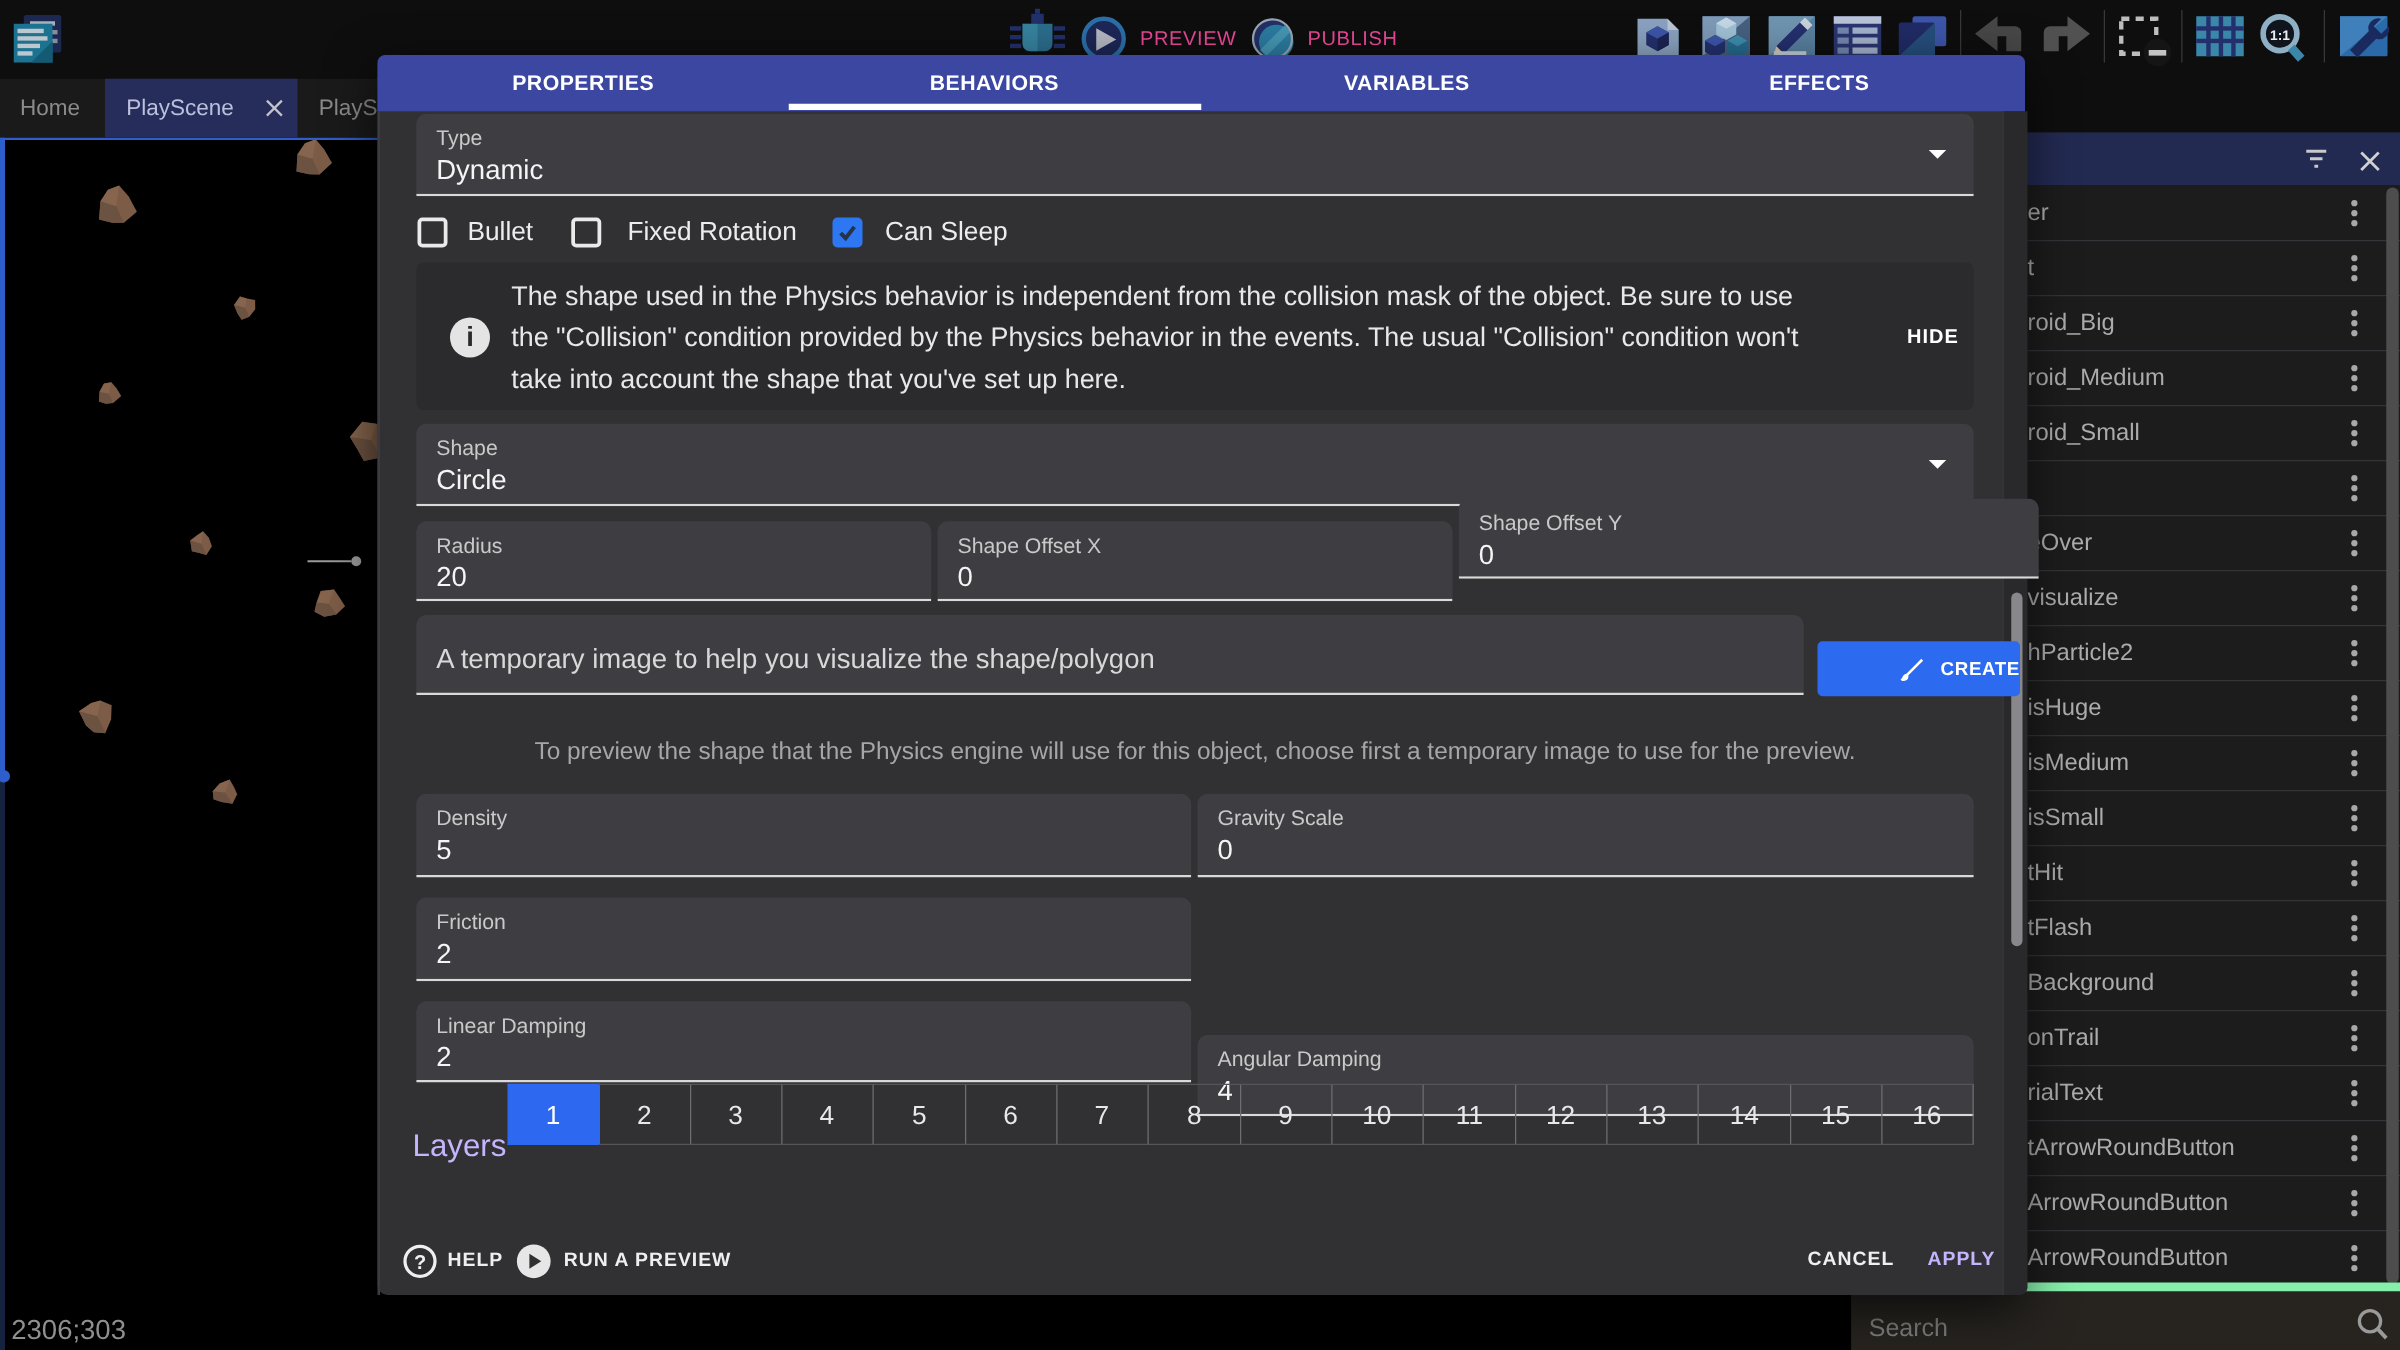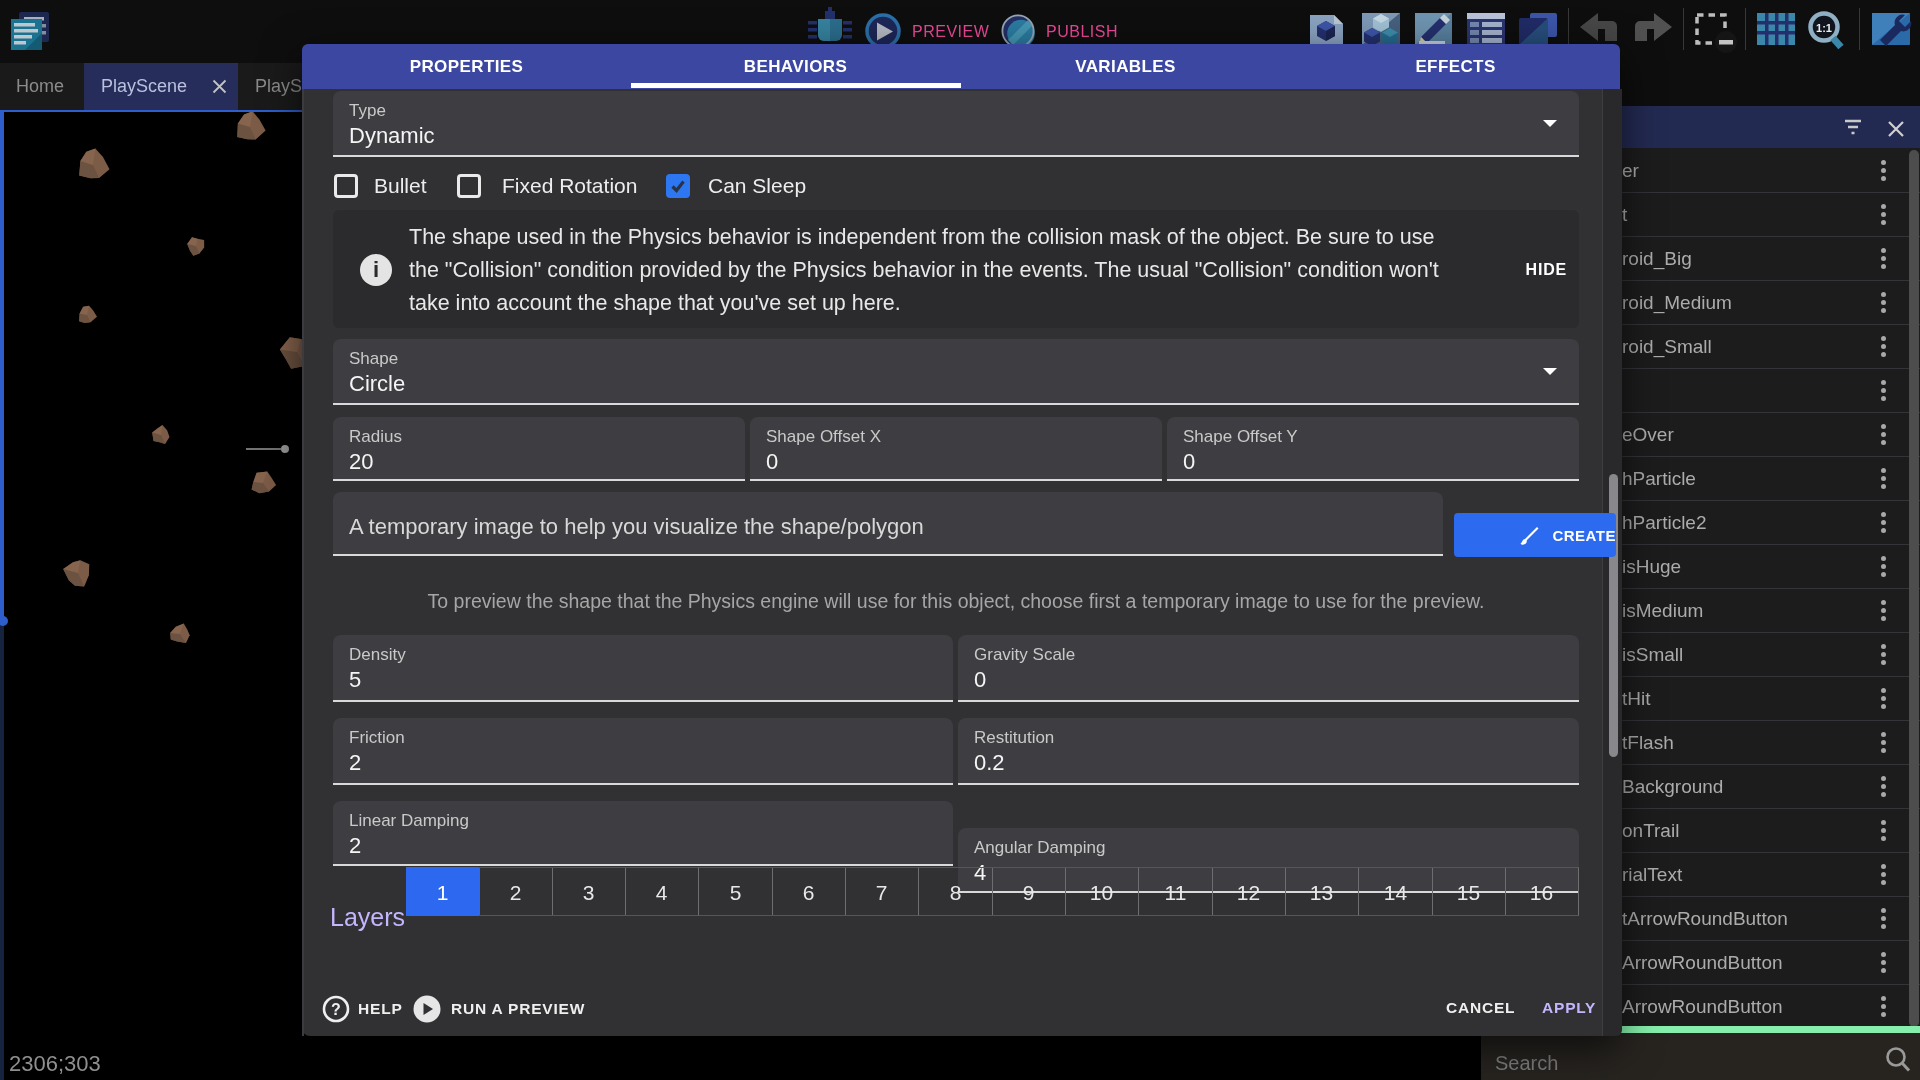--- a/index.html
+++ b/index.html
@@ -255,21 +255,21 @@
         </div>
         <div class="pitem" style="top:307px">
           <span>eOver</span>
           <div class="kebab">
             <i style="top:0"></i>
             <i style="top:8px"></i>
             <i style="top:16px"></i>
           </div>
         </div>
         <div class="pitem" style="top:351px">
-          <span>hParticle</span>
+          <span>visualize</span>
           <div class="kebab">
             <i style="top:0"></i>
             <i style="top:8px"></i>
             <i style="top:16px"></i>
           </div>
         </div>
         <div class="pitem" style="top:395px">
           <span>hParticle2</span>
           <div class="kebab">
             <i style="top:0"></i>
@@ -417,21 +417,21 @@
     </div>
 
     <div class="field" style="left:31px;top:373px;width:412px;height:64px">
       <span class="lab">Radius</span>
         <span class="val">20</span>
     </div>
     <div class="field" style="left:448px;top:373px;width:412px;height:64px">
       <span class="lab">Shape Offset X</span>
         <span class="val">0</span>
     </div>
-    <div class="field" style="left:865px;top:373px;width:412px;height:64px">
+    <div class="field" style="left:865px;top:355px;width:464px;height:64px">
       <span class="lab">Shape Offset Y</span>
         <span class="val">0</span>
     </div>
 
     <div class="field" style="left:31px;top:448px;width:1110px;height:64px">
       <span class="val" style="top:22px;color:#d8d8d8">A temporary image to help you visualize the shape/polygon</span>
     </div>
     <div class="btnBlue" style="left:1152px;top:469px;width:162px;height:44px;font-size:15px;letter-spacing:0.5px;justify-content:flex-end;padding-left:25px">
       <svg width="25" height="25" viewBox="0 0 25 25" style="margin-right:11px">
           <path d="M8.5 16.5 L17.5 7.5 L21 4 L22.5 5.5 L19 9 L10 18 Z" fill="#fff"></path>
@@ -445,24 +445,20 @@
       <span class="lab">Density</span>
         <span class="val">5</span>
     </div>
     <div class="field" style="left:656px;top:591px;width:621px;height:67px">
       <span class="lab">Gravity Scale</span>
         <span class="val">0</span>
     </div>
     <div class="field" style="left:31px;top:674px;width:620px;height:67px">
       <span class="lab">Friction</span>
         <span class="val">2</span>
-    </div>
-    <div class="field" style="left:656px;top:674px;width:621px;height:67px">
-      <span class="lab">Restitution</span>
-        <span class="val">0.2</span>
     </div>
     <div class="field" style="left:31px;top:757px;width:620px;height:65px">
       <span class="lab">Linear Damping</span>
         <span class="val">2</span>
     </div>
     <div class="field" style="left:656px;top:784px;width:621px;height:65px">
       <span class="lab">Angular Damping</span>
         <span class="val">4</span>
     </div>
 

